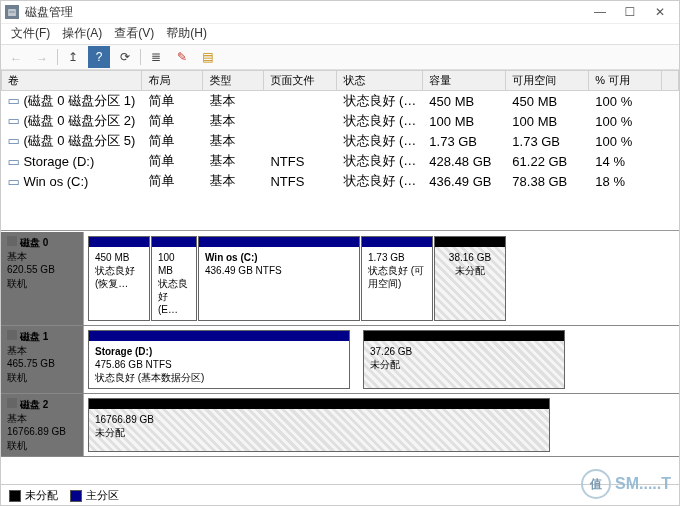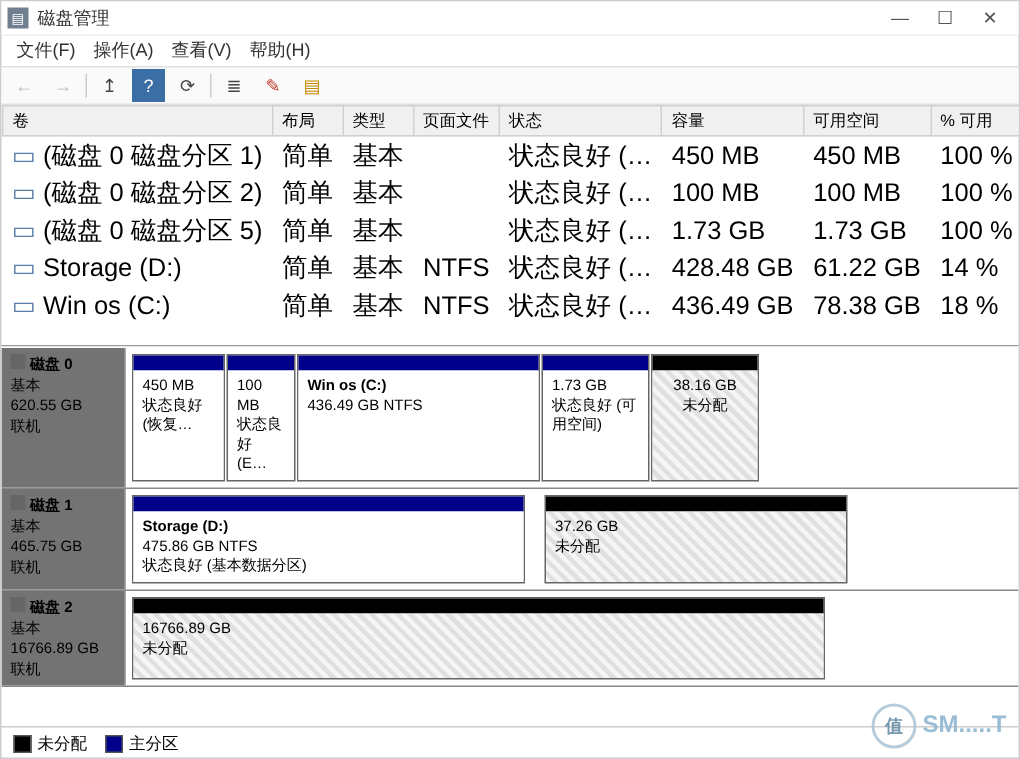--- a/index.html
+++ b/index.html
@@ -11,21 +11,21 @@
 .titlebar .win-controls div{width:30px;height:22px;display:flex;align-items:center;justify-content:center;color:#555;font-size:12px}
 .menubar{height:20px;display:flex;align-items:flex-end;padding:0 4px;gap:0}
 .menubar span{padding:2px 6px;font-size:12px;color:#333}
 .toolbar{height:24px;display:flex;align-items:center;padding:0 4px;gap:4px;border-top:1px solid #e0e0e0;border-bottom:1px solid #e0e0e0;background:#fafafa}
 .toolbar .tbtn{width:20px;height:20px;display:flex;align-items:center;justify-content:center;border:1px solid transparent;font-size:12px;color:#444}
 .toolbar .tbtn.disabled{color:#bbb}
 .toolbar .sep{width:1px;height:16px;background:#ccc}
 .volumes{flex:0 0 160px;overflow:auto;border-bottom:1px solid #999}
 table.vt{border-collapse:collapse;width:100%}
 table.vt th{background:#f0f0f0;border:1px solid #d0d0d0;font-weight:400;text-align:left;padding:2px 6px;font-size:11px;white-space:nowrap}
-table.vt td{padding:1px 6px;font-size:17px;white-space:nowrap;border-right:1px solid transparent}
+table.vt td{padding:1px 6px;font-size:13px;white-space:nowrap;border-right:1px solid transparent}
 .disks{flex:1;overflow:auto;border-top:1px solid #fff}
 .disk-row{display:flex;border-bottom:1px solid #888;background:#fff}
 .disk-info{width:70px;flex:0 0 70px;padding:4px 6px;font-size:10px;line-height:1.35;border-right:1px solid #aaa;background:#737373}
 .disk-info .dn{font-weight:700}
 .disk-info .dic{display:inline-block;width:10px;height:10px;background:#666;margin-right:3px}
 .parts{flex:1;display:flex;padding:4px;gap:1px}
 .part{border:1px solid #666;display:flex;flex-direction:column;min-width:40px}
 .part .cap{height:10px;background:#00008b}
 .part.unalloc .cap{background:#000}
 .part .body{flex:1;padding:4px 6px;font-size:10px;line-height:1.3;background:#fff}

